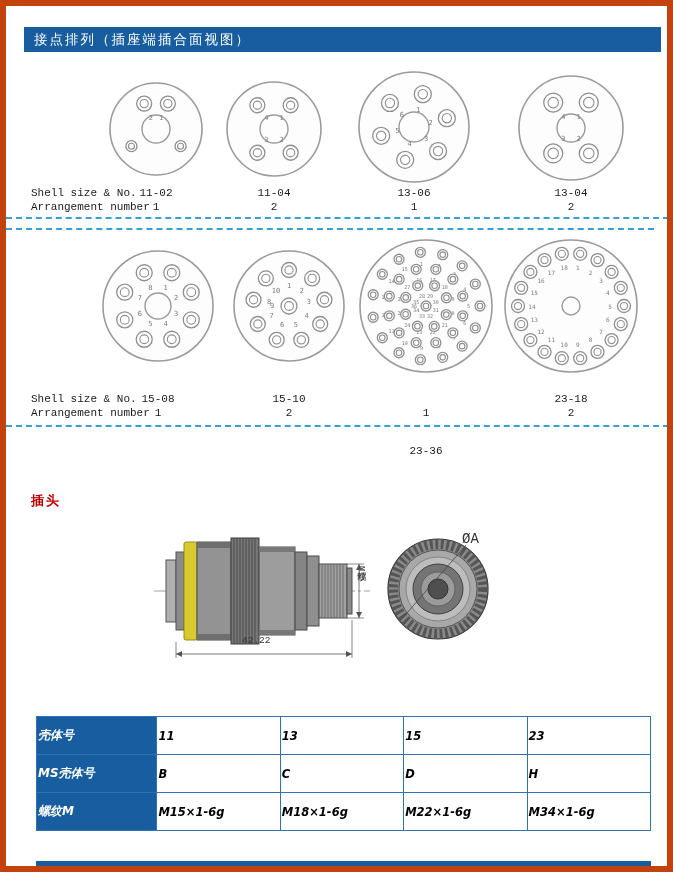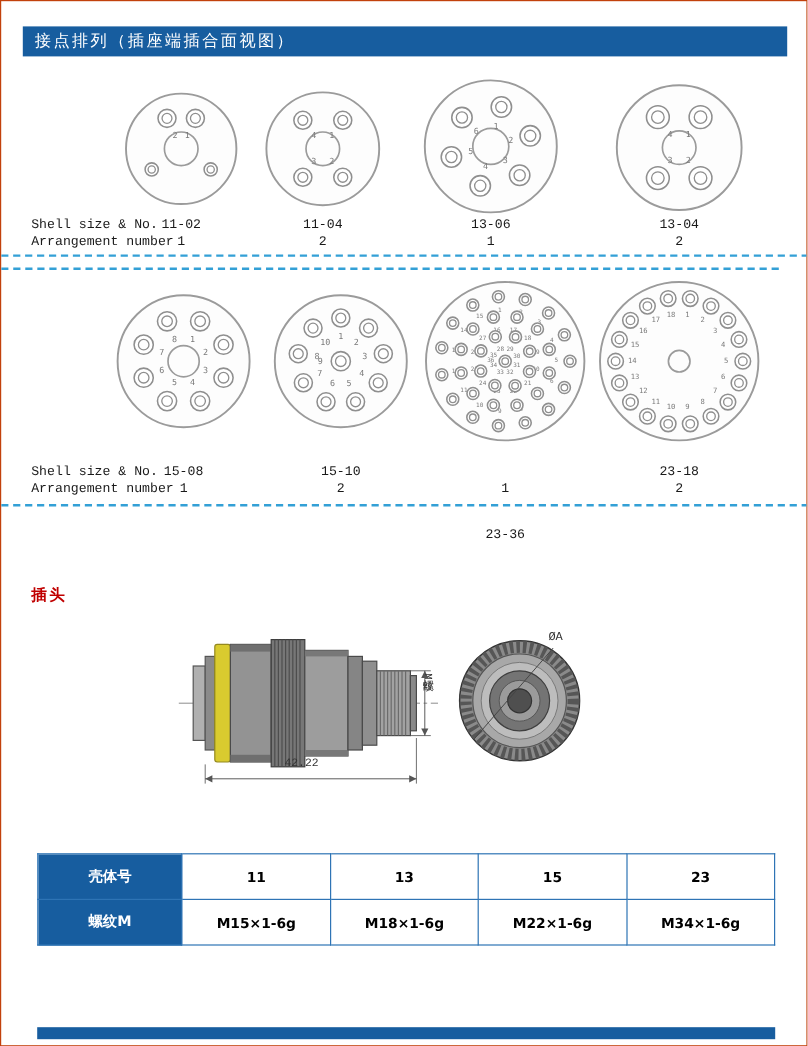--- a/index.html
+++ b/index.html
@@ -1,32 +1,32 @@
 <!DOCTYPE html>
 <html><head>
 <meta charset="utf-8">
 <style>
   html,body{margin:0;padding:0;background:#e9e9e9;}
-  .page{position:relative;width:673px;height:872px;background:#ffffff;border:1px solid #c2410c;
+  .page{position:relative;width:673px;height:872px;background:#ffffff;border:6px solid #c2410c;
         box-sizing:border-box;font-family:"DejaVu Sans",sans-serif;overflow:hidden;margin:0 auto;padding-left:48px;}
   .sec-bar{position:absolute;left:18px;width:637px;height:25px;background:#175d9f;color:#fff;
            font-size:13.5px;line-height:25px;padding-left:10px;box-sizing:border-box;letter-spacing:2px;}
   .dash{position:absolute;border-top:2px dashed #33a0d6;height:0;}
   .mono{font-family:"Liberation Mono","DejaVu Sans Mono",monospace;}
   .line-label{position:absolute;left:25px;font-size:11px;color:#1a1a1a;white-space:nowrap;}
   .val{position:absolute;width:80px;text-align:center;font-size:11px;color:#1a1a1a;}
   .conn{position:absolute;}
   .plug-label{position:absolute;left:25px;top:486px;color:#c00000;font-weight:bold;font-size:13px;letter-spacing:2px;}
   .drawing{position:absolute;}
   .dim-len{position:absolute;left:236px;top:629px;width:44px;text-align:left;font-size:9.5px;color:#333;}
   .thread-label{position:absolute;left:348px;top:558px;writing-mode:vertical-rl;font-size:9px;color:#333;letter-spacing:1px;}
-  .dia-label{position:absolute;left:456px;top:525px;font-size:10px;color:#333;}
+  .dia-label{position:absolute;left:456px;top:525px;font-size:14px;color:#333;}
   .spec-table{position:absolute;left:30px;top:710px;width:615px;border-collapse:collapse;table-layout:fixed;}
-  .spec-table td{border:1px solid #2e74b5;height:35px;text-align:center;vertical-align:middle;
-                 font-size:11.5px;font-weight:bold;color:#000;background:#fff;}
+  .spec-table td{border:1px solid #2e74b5;height:35px;text-align:left;vertical-align:middle;
+                 font-size:11.5px;font-weight:bold;color:#000;background:#fff;font-style:italic;}
   .spec-table td.th{background:#175d9f;color:#fff;font-size:12px;}
   .spec-table col.c0{width:120px;} .spec-table col.cn{width:123px;}
   .footer-bar{position:absolute;left:30px;top:855px;width:615px;height:10px;background:#175d9f;}
 </style>
 </head>
 <body>
 
 <div class="page">
 
   <div class="sec-bar" style="top:21px;">接点排列（插座端插合面视图）</div>
@@ -442,20 +442,27 @@
       </colgroup>
     <tbody>
         <tr>
       <td class="th">壳体号</td>
       <td>11</td>
       <td>13</td>
       <td>15</td>
       <td>23</td>
     </tr>
     <tr>
+      <td class="th">MS壳体号</td>
+      <td>B</td>
+      <td>C</td>
+      <td>D</td>
+      <td>H</td>
+    </tr>
+    <tr>
       <td class="th">螺纹M</td>
       <td>M15×1-6g</td>
       <td>M18×1-6g</td>
       <td>M22×1-6g</td>
       <td>M34×1-6g</td>
     </tr>
   </tbody>
     </table>
   <div class="footer-bar"></div>
 

